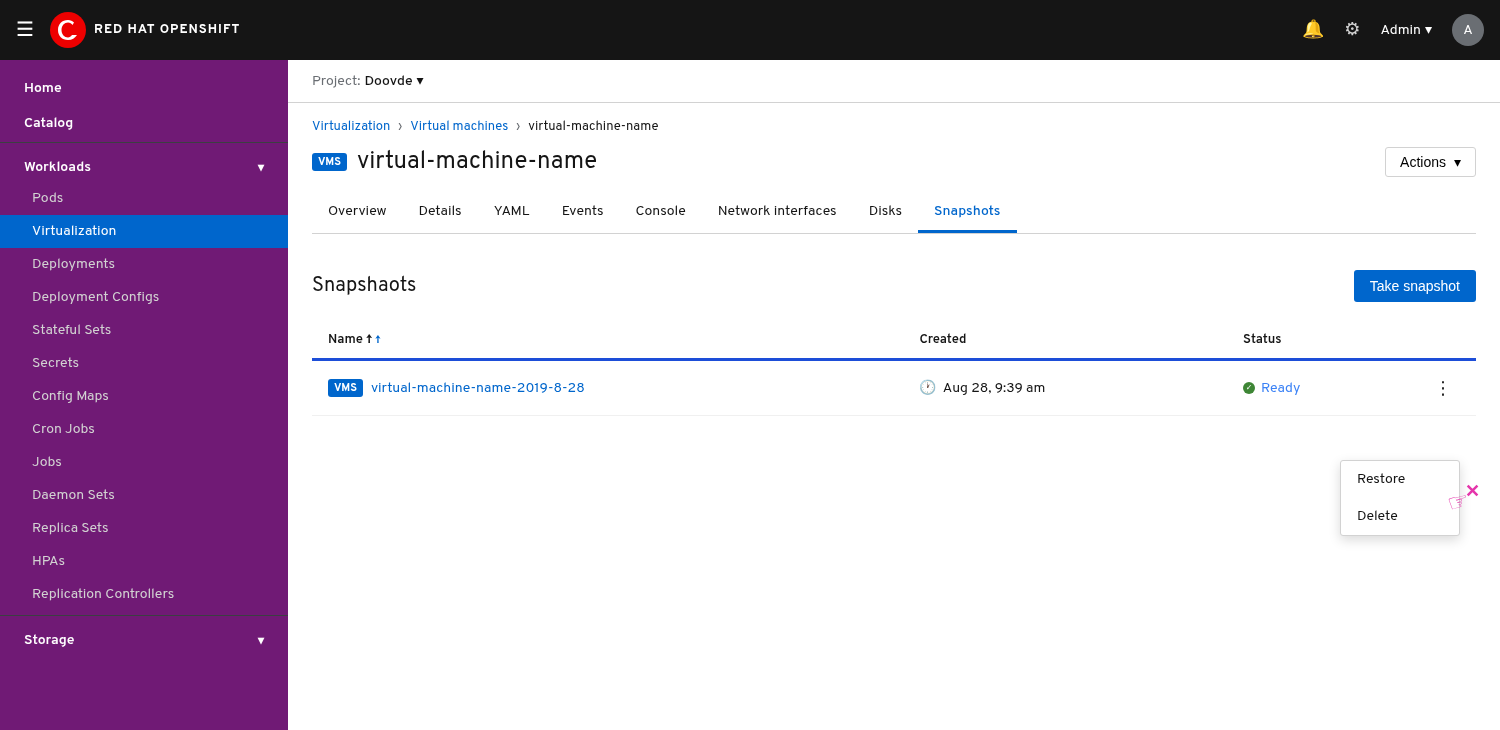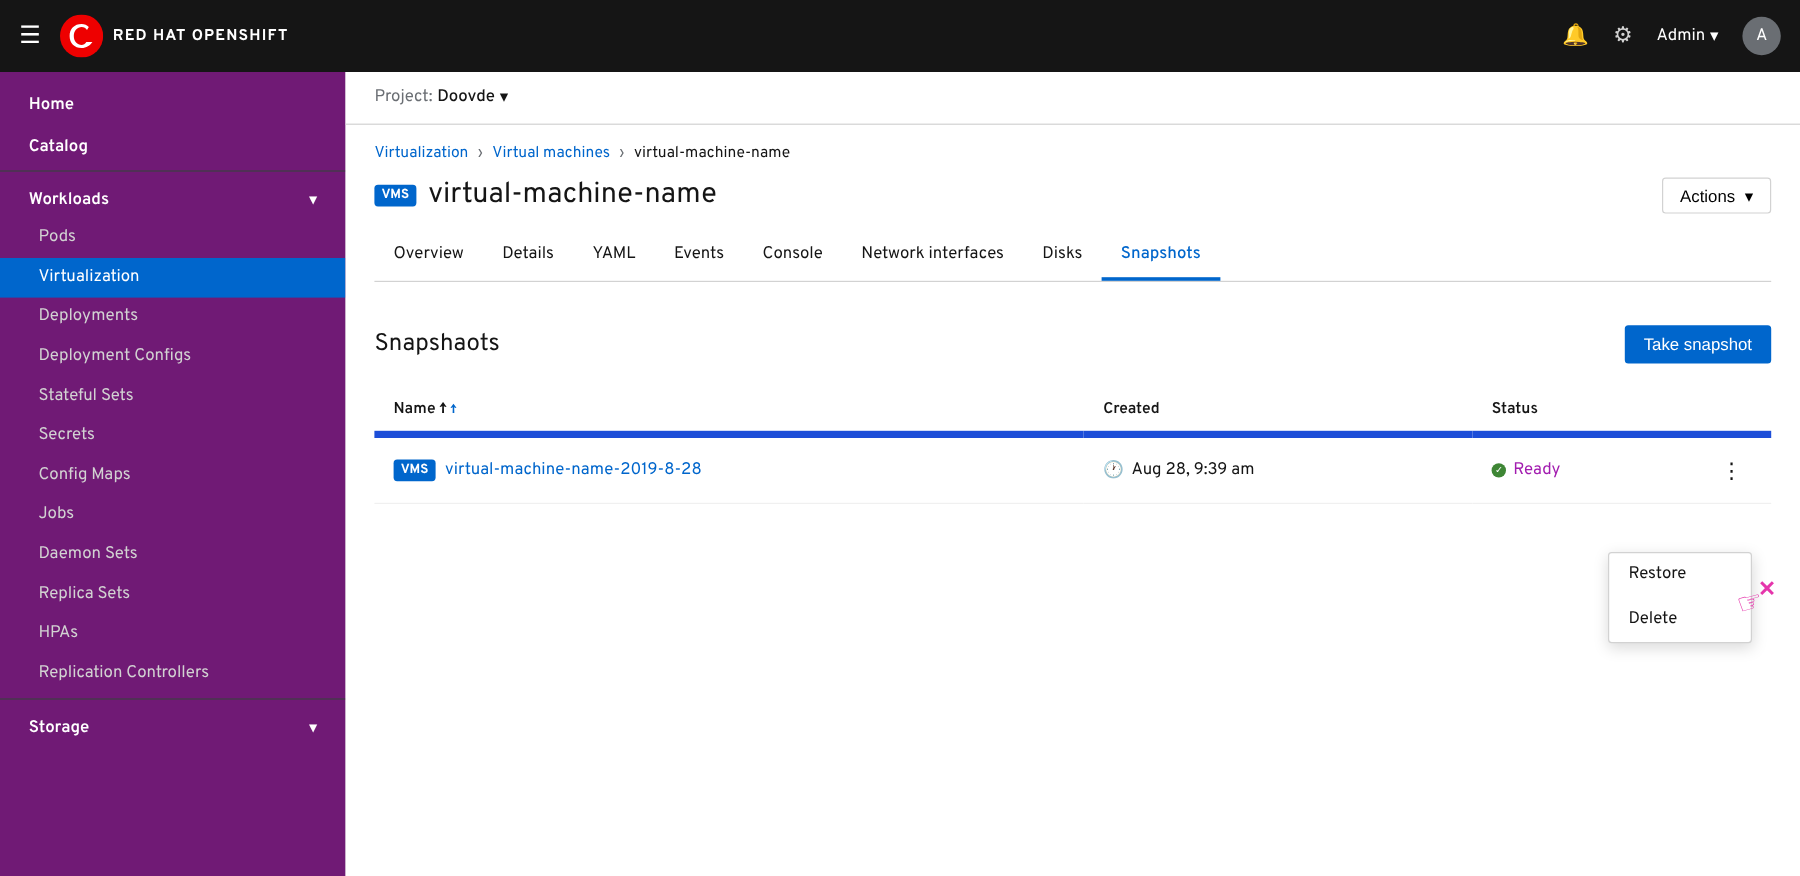--- a/index.html
+++ b/index.html
@@ -251,21 +251,21 @@
     .snapshot-table {
       width: 100%;
       border-collapse: collapse;
     }
     .snapshot-table th {
       text-align: left;
       padding: 10px 16px;
       font-size: 13px;
       font-weight: 600;
       color: #151515;
-      border-bottom: 6px solid #1d4ed8;
+      border-bottom: 3px solid #1d4ed8;
     }
     .snapshot-table th.sortable {
       cursor: pointer;
     }
     .snapshot-table th.sortable::after {
       content: ' ↑';
       font-size: 11px;
       color: #0066cc;
     }
     .snapshot-table td {
@@ -294,21 +294,21 @@
     }
     .clock-icon {
       color: #6a6e73;
       font-size: 14px;
     }
 
     .status-ready {
       display: flex;
       align-items: center;
       gap: 6px;
-      color: #a21caf;
+      color: #3b82f6;
     }
     .status-dot {
       width: 12px;
       height: 12px;
       border-radius: 50%;
       background: #3e8635;
       display: flex;
       align-items: center;
       justify-content: center;
     }
@@ -411,20 +411,21 @@
         <span>Workloads</span>
         <span class="chevron-down"></span>
       </div>
       <div class="sidebar-item">Pods</div>
       <div class="sidebar-item active">Virtualization</div>
       <div class="sidebar-item">Deployments</div>
       <div class="sidebar-item">Deployment Configs</div>
       <div class="sidebar-item">Stateful Sets</div>
       <div class="sidebar-item">Secrets</div>
       <div class="sidebar-item">Config Maps</div>
+      <div class="sidebar-item">Cron Jobs</div>
       <div class="sidebar-item">Jobs</div>
       <div class="sidebar-item">Daemon Sets</div>
       <div class="sidebar-item">Replica Sets</div>
       <div class="sidebar-item">HPAs</div>
       <div class="sidebar-item">Replication Controllers</div>
       <hr class="sidebar-divider">
       <div class="sidebar-group-header">
         <span>Storage</span>
         <span class="chevron-down"></span>
       </div>

